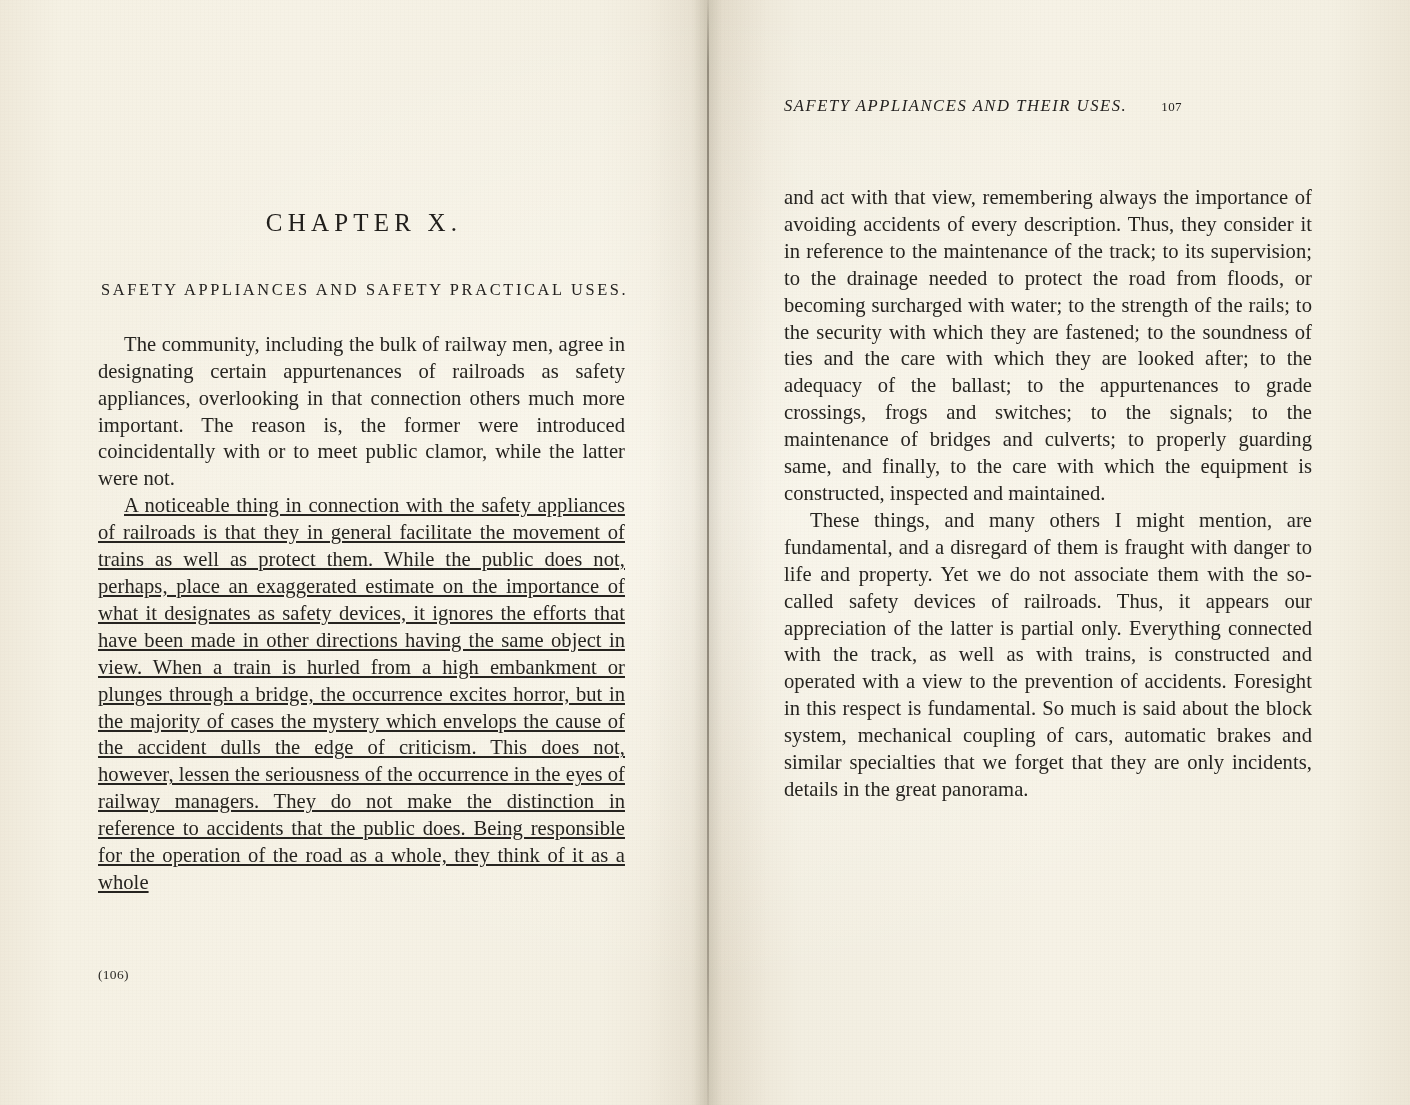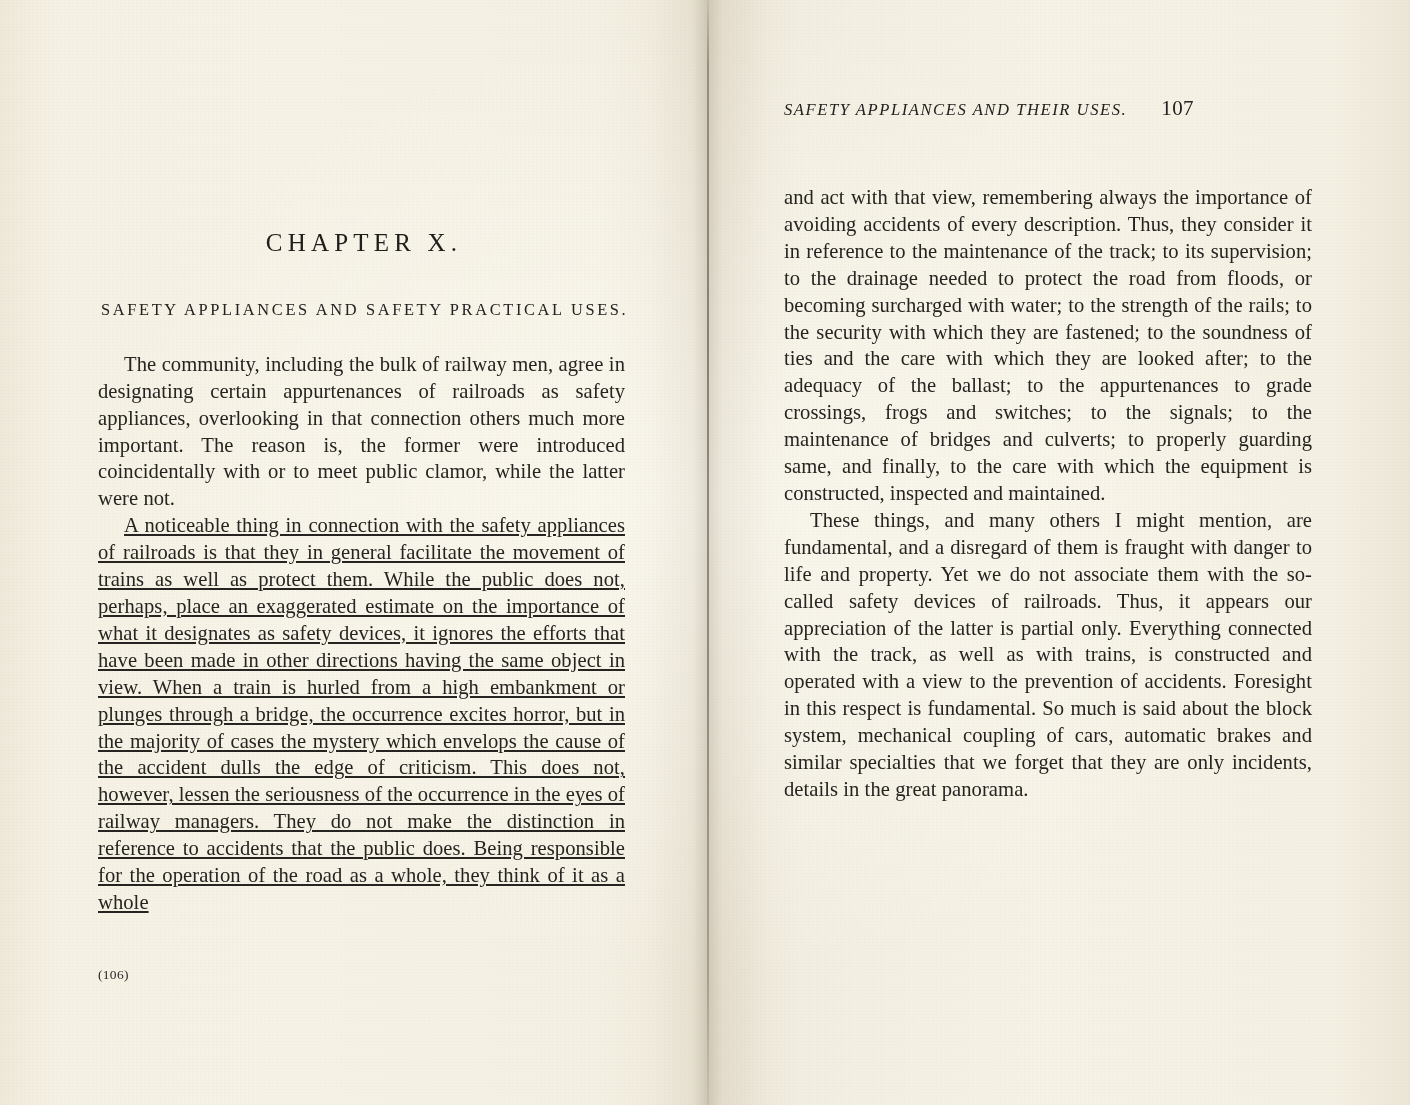--- a/index.html
+++ b/index.html
@@ -86,21 +86,20 @@
     font-size: 20.6px;
     line-height: 26.9px;
     letter-spacing: 0.05px;
     color: #262420;
   }
 
   .left-col {
     left: 98px;
     top: 210px;
     width: 527px;
-    margin-top: 20px;
   }
   .right-col {
     left: 784px;
     top: 140px;
     width: 528px;
   }
 
   .chapter-title {
     text-align: center;
     font-size: 25px;
@@ -160,21 +159,21 @@
     justify-content: flex-start;
   }
   .running-head .rh-title {
     font-style: italic;
     font-size: 16.6px;
     letter-spacing: 1.55px;
     color: #242220;
     white-space: nowrap;
   }
   .running-head .rh-folio {
-    font-size: 21px;
+    font-size: 13px;
     letter-spacing: 0.4px;
     color: #242220;
     margin-left: 34px;
   }
 </style>
 </head>
 <body>
 
 <div class="spread">
 

